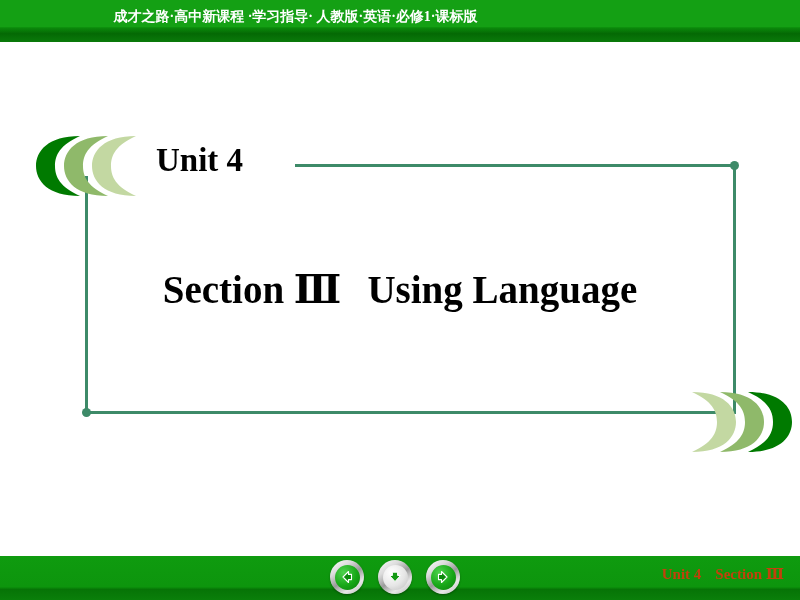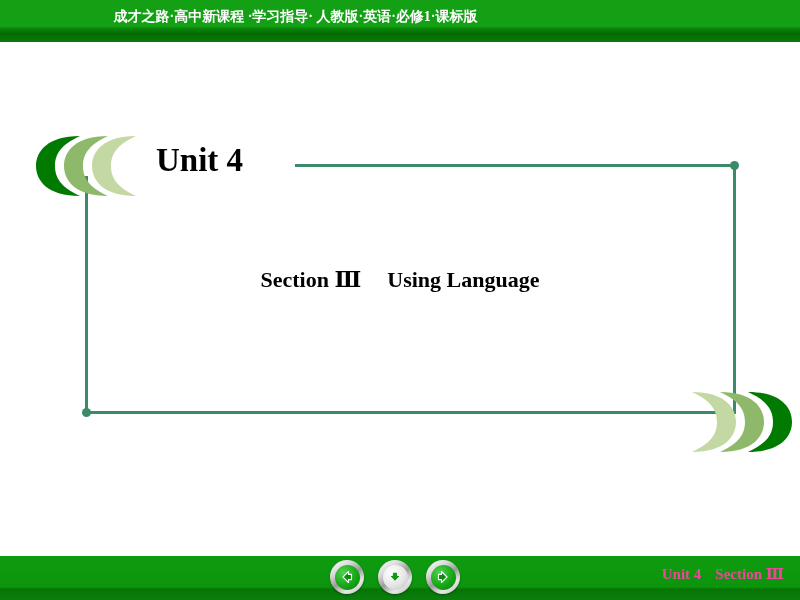--- a/index.html
+++ b/index.html
@@ -85,21 +85,21 @@
     font-weight: bold;
     color: #000000;
     white-space: nowrap;
     font-family: "Liberation Serif", "DejaVu Serif", serif;
   }
   .section-title {
     position: absolute;
     left: 0; top: 266px;
     width: 800px;
     text-align: center;
-    font-size: 22px;
+    font-size: 39px;
     font-weight: bold;
     color: #000000;
     white-space: nowrap;
     font-family: "Liberation Serif", "DejaVu Serif", serif;
   }
   .section-title .gap { display: inline-block; width: 26px; }
 
   
   .footer-bar {
     position: absolute;
@@ -137,21 +137,21 @@
   }
   .nav-btn.green .inner {
     background: radial-gradient(circle at 34% 30%, #4ed24e 0%, #17a717 55%, #0b7d0b 100%);
   }
   .nav-btn.silver .inner {
     background: radial-gradient(circle at 34% 30%, #ffffff 0%, #e6e6e6 55%, #bdbdbd 100%);
   }
   .footer-label {
     position: absolute;
     right: 16px; top: 565px;
-    color: #ec4899;
+    color: #c2410c;
     font-size: 15px;
     font-weight: bold;
     white-space: nowrap;
     font-family: "Liberation Serif", "DejaVu Serif", serif;
   }
   .footer-label .gap { display: inline-block; width: 14px; }
 </style>
 </head>
 <body>
 

